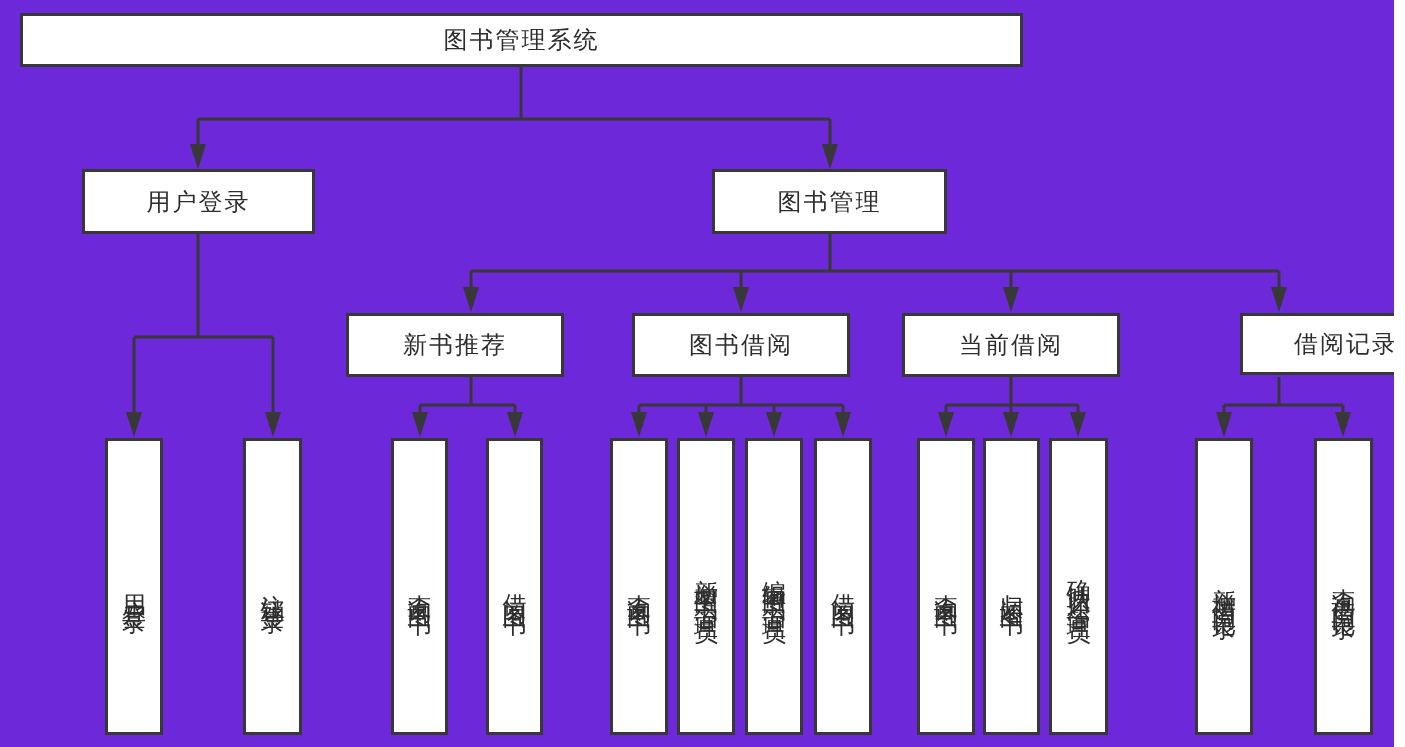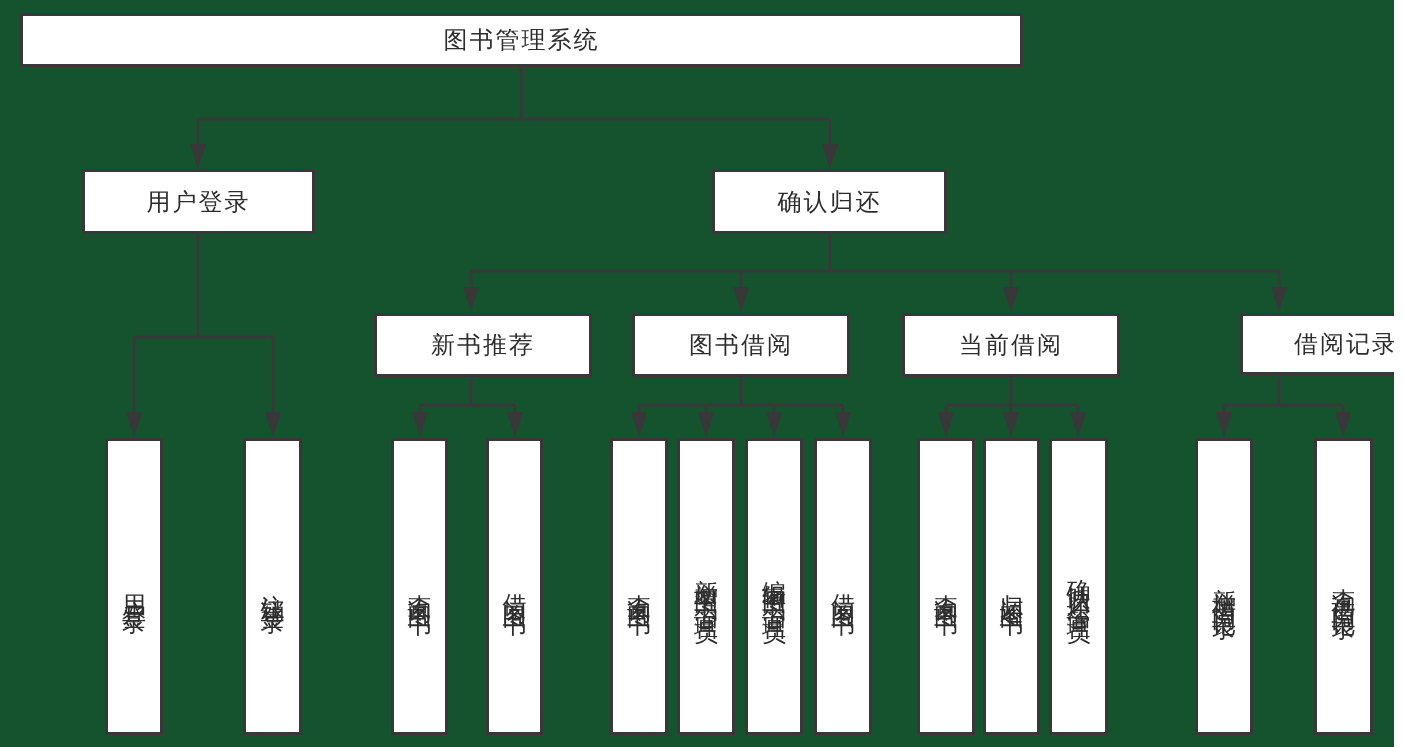--- a/index.html
+++ b/index.html
@@ -1,19 +1,19 @@
 <!DOCTYPE html>
 <html><head>
 <meta charset="utf-8">
 <style>
   html,body{margin:0;padding:0;background:#ffffff;}
   #stage{
     position:relative;
     width:1394px;height:747px;
-    background:#14532d;
+    background:#6d28d9;
     font-family:"DejaVu Sans","Liberation Sans",sans-serif;
     overflow:hidden;
   }
   #connectors{position:absolute;left:0;top:0;}
   .hbox{
     position:absolute;
     box-sizing:border-box;
     border:3px solid #383838;
     background:#ffffff;
     display:flex;align-items:center;justify-content:center;
@@ -96,23 +96,23 @@
     <g>
       <path class="cline" d="M1279 377 V405 M1224 405 H1343 M1224 405 V414 M1343 405 V414"></path>
       <polygon class="ahead" points="1216,412 1232,412 1224,437"></polygon>
       <polygon class="ahead" points="1335,412 1351,412 1343,437"></polygon>
     </g>
   </svg>
 
   <div class="hbox" style="left:20px;top:13px;width:1003px;height:54px">图书管理系统</div>
 
   <div class="hbox" style="left:82px;top:169px;width:233px;height:65px">用户登录</div>
-  <div class="hbox" style="left:712px;top:169px;width:235px;height:65px">确认归还</div>
+  <div class="hbox" style="left:712px;top:169px;width:235px;height:65px">图书管理</div>
 
-  <div class="hbox" style="left:374px;top:313px;width:218px;height:64px">新书推荐</div>
+  <div class="hbox" style="left:346px;top:313px;width:218px;height:64px">新书推荐</div>
   <div class="hbox" style="left:632px;top:313px;width:218px;height:64px">图书借阅</div>
   <div class="hbox" style="left:902px;top:313px;width:218px;height:64px">当前借阅</div>
   <div class="hbox" style="left:1240px;top:313px;width:212px;height:62px">借阅记录</div>
 
   <div class="vbox" style="left:105px;top:438px;width:58px;height:297px">用户登录</div>
   <div class="vbox" style="left:243px;top:438px;width:59px;height:297px">注销登录</div>
 
   <div class="vbox" style="left:391px;top:438px;width:57px;height:297px">查询图书</div>
   <div class="vbox" style="left:486px;top:438px;width:57px;height:297px">借阅图书</div>
 

